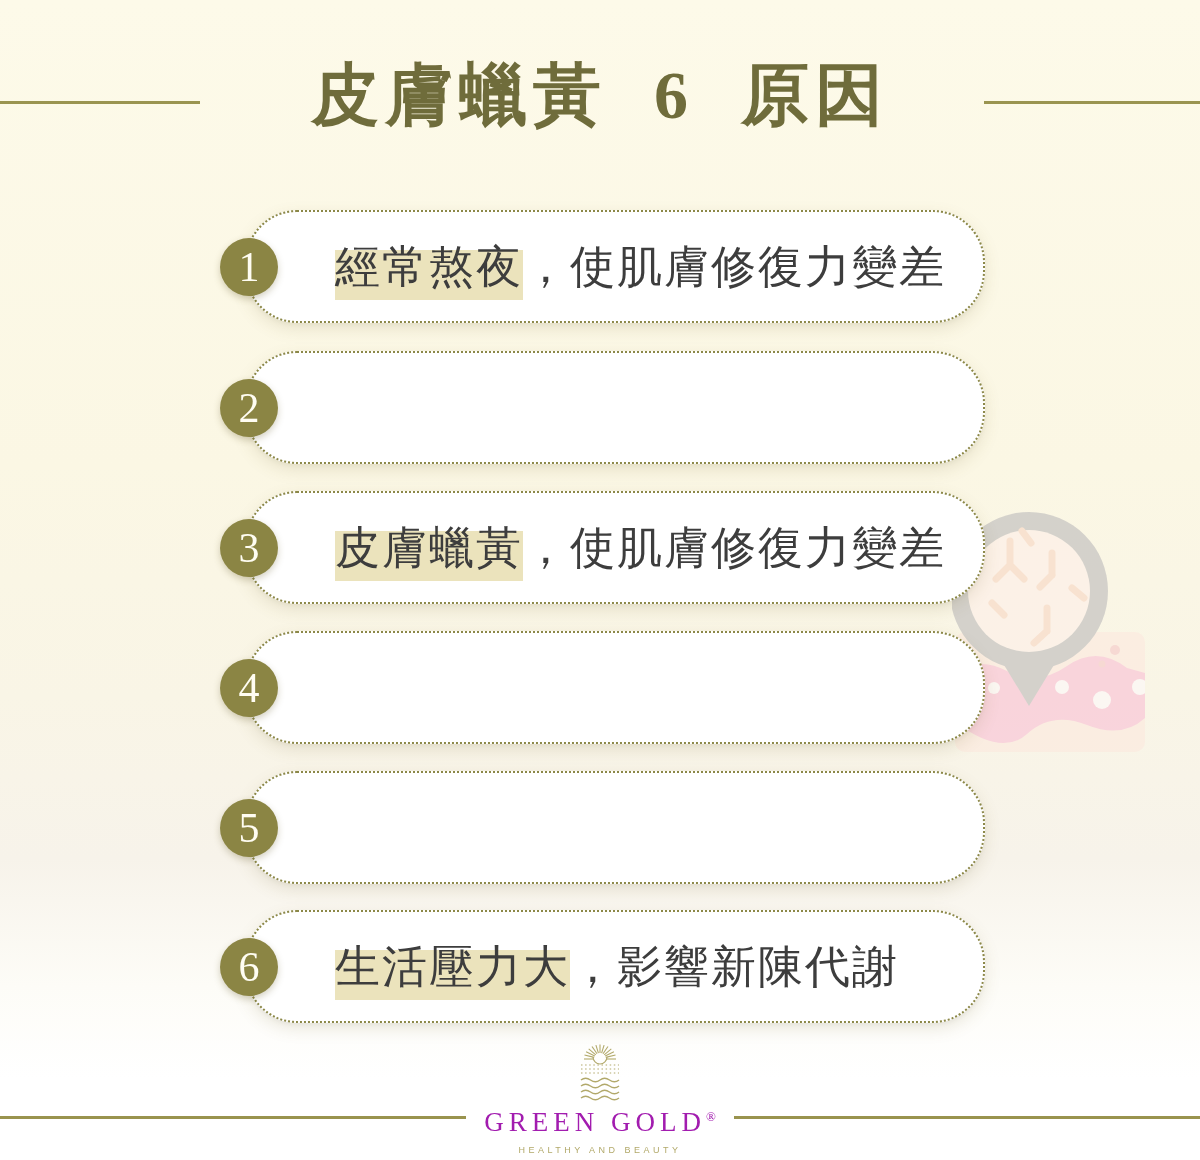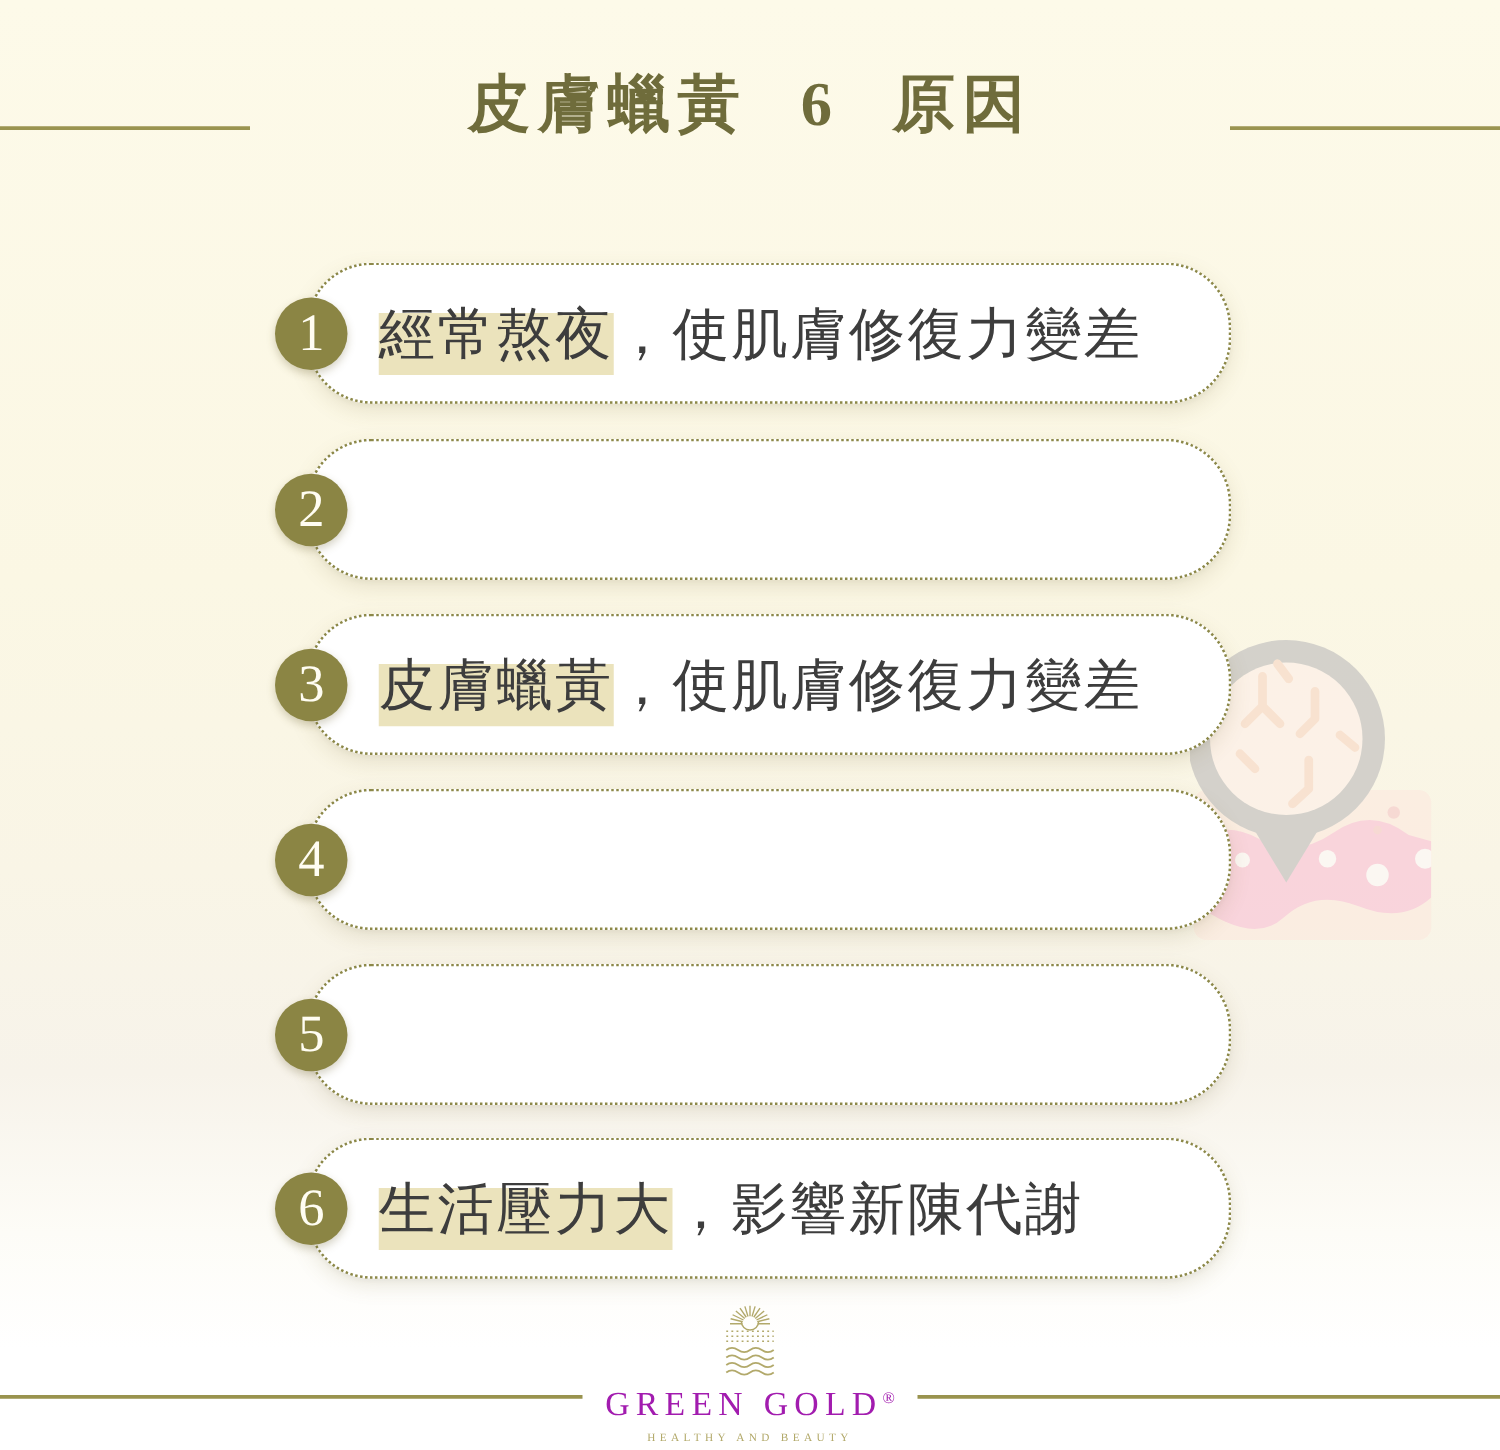--- a/index.html
+++ b/index.html
@@ -7,54 +7,54 @@
     position:relative;width:1200px;height:1160px;overflow:hidden;
     background:linear-gradient(180deg,#fdfae9 0%,#fbf7e4 40%,#f9f5e6 60%,#f7f3ea 74%,#fdfcf7 85%,#ffffff 93%,#ffffff 100%);
     font-family:"Liberation Serif","DejaVu Serif",serif;
   }
   
   .title-rule{position:absolute;top:101px;height:3px;background:#9a9450;}
   .title-rule.left{left:0;width:200px;}
   .title-rule.right{right:0;width:216px;}
   .page-title{
     position:absolute;top:50px;left:0;right:0;margin:0;text-align:center;
-    font-size:50px;font-weight:700;color:#6f6c3b;letter-spacing:6px;word-spacing:24px;
+    font-size:68px;font-weight:700;color:#6f6c3b;letter-spacing:6px;word-spacing:24px;
   }
   
   .illustration{position:absolute;left:952px;top:503px;width:210px;height:255px;opacity:.72;z-index:1;}
   
   .reason-card{
     position:absolute;left:245px;width:740px;height:113px;background:#ffffff;
     border:2px dotted #8c8848;border-radius:52px;
     box-shadow:0 6px 16px rgba(125,115,60,.15),0 2px 4px rgba(0,0,0,.04);
     display:flex;align-items:center;z-index:2;box-sizing:border-box;
   }
   .c1{top:210px}.c2{top:351px}.c3{top:491px}.c4{top:631px}.c5{top:771px}.c6{top:910px}
   .number-badge{
     position:absolute;left:-27px;top:50%;transform:translateY(-50%);
     width:58px;height:58px;border-radius:50%;background:#8b8544;color:#fffdf2;
     font-size:42px;line-height:1;display:flex;align-items:center;justify-content:center;
     box-shadow:0 3px 7px rgba(100,90,40,.28);
   }
-  .reason-text{margin-left:56px;font-size:45px;color:#3d3d3d;letter-spacing:2px;white-space:nowrap;}
+  .reason-text{margin-left:88px;font-size:45px;color:#3d3d3d;letter-spacing:2px;white-space:nowrap;}
   .hl{background:linear-gradient(180deg,rgba(0,0,0,0) 14%,#ebe3bc 14%);padding-bottom:8px;}
   
   .footer-rule{position:absolute;left:0;top:1116px;width:1200px;height:3px;background:#99934e;z-index:2;}
   .logo{position:absolute;left:0;right:0;top:1042px;text-align:center;z-index:3;}
   .emblem{display:inline-block;}
   .brand{display:block;margin-top:1px;}
   .brand-inner{
     display:inline-block;background:#ffffff;padding:0 18px;position:relative;z-index:3;
     font-size:27px;letter-spacing:5px;color:#a21caf;font-weight:400;
   }
   .brand-inner sup{font-size:13px;letter-spacing:0;}
   .tagline-row{display:block;margin-top:1px;}
   .tagline{
     display:inline-block;background:#ffffff;padding:0 8px;position:relative;z-index:3;
-    font-size:9px;letter-spacing:3.5px;color:#b2a96a;font-family:Liberation Serif, serif;
+    font-size:9px;letter-spacing:3.5px;color:#b2a96a;font-family:Liberation Sans, sans-serif;
   }
 </style>
 </head>
 <body>
 
 <div class="canvas">
 
   <div class="title-rule left"></div>
   <div class="title-rule right"></div>
   <h1 class="page-title">皮膚蠟黃 6 原因</h1>

